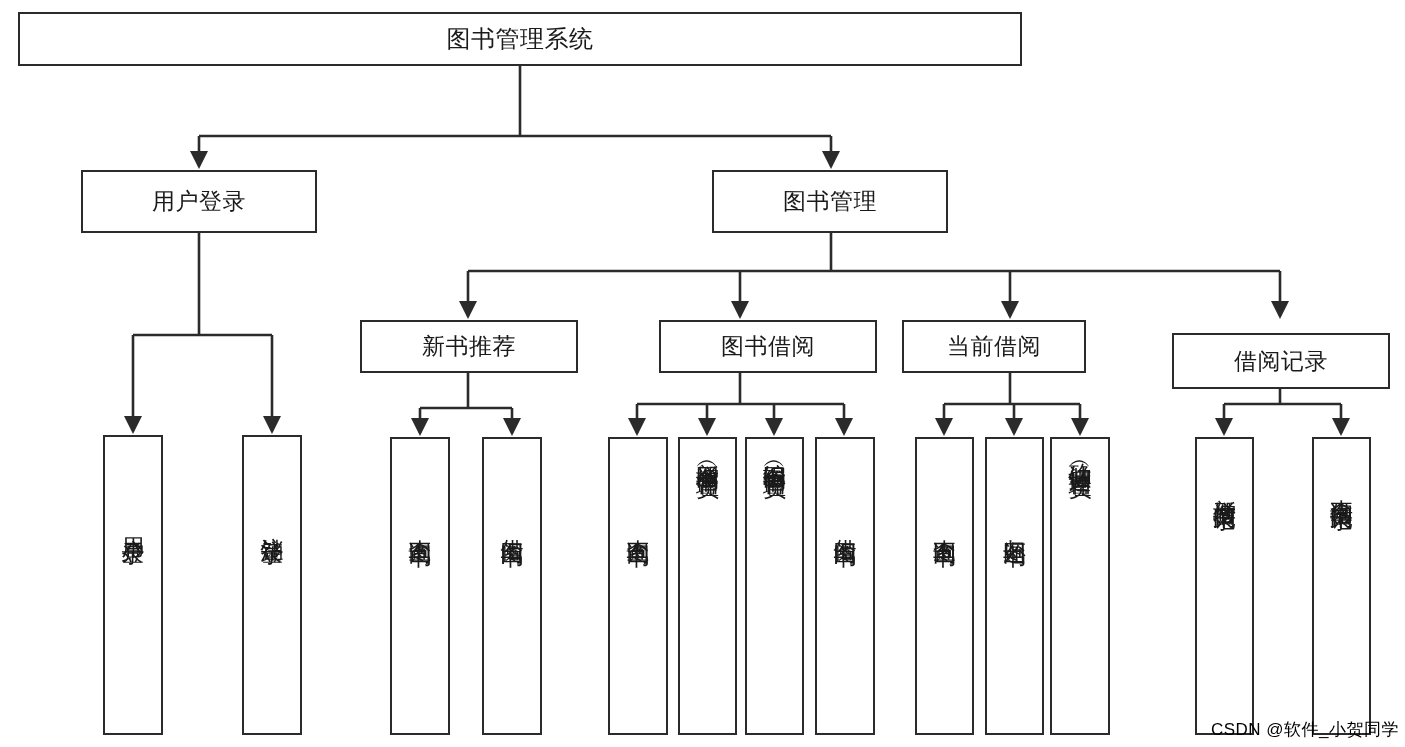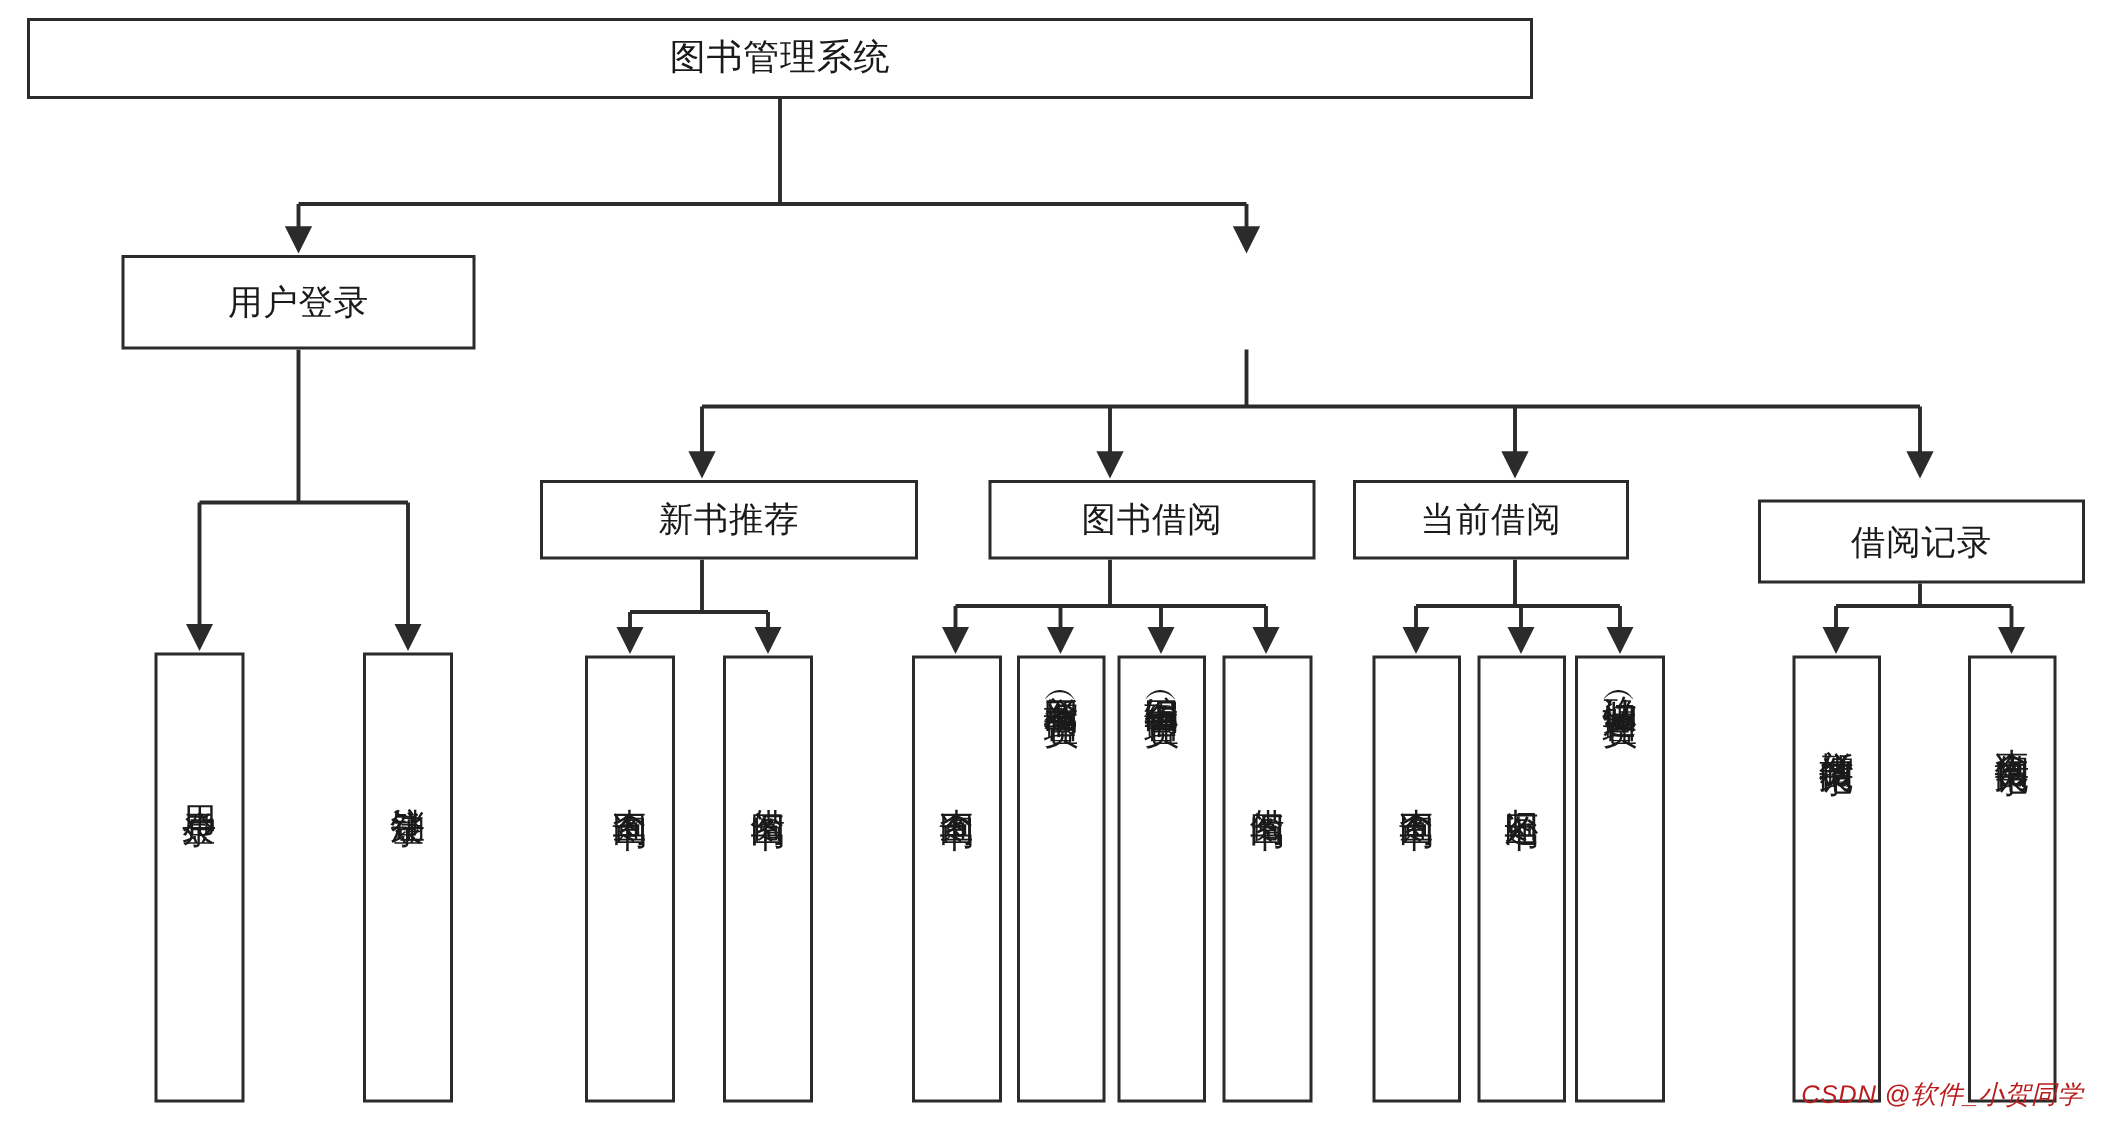--- a/index.html
+++ b/index.html
@@ -68,28 +68,27 @@
     margin-top: 82px;
   }
   .node.vert.top .label {
     margin-top: 6px;
   }
   .node.vert.midlow .label {
     margin-top: 42px;
   }
   .watermark {
     position: absolute;
-    right: 16px;
+    right: 6px;
     bottom: 6px;
     font-size: 17px;
-    color: #b91c1c;
+    color: #000000;
     letter-spacing: 0.5px;
     z-index: 5;
     white-space: nowrap;
-    font-style: italic;
   }
 </style>
 </head>
 <body>
 
 <div id="canvas">
 
   <svg id="edges" viewBox="0 0 1405 747" width="1405" height="747" xmlns="http://www.w3.org/2000/svg">
     <defs>
       <marker id="arrow" viewBox="0 0 12 12" refX="10" refY="6" markerWidth="7" markerHeight="7" orient="auto-start-reverse">
@@ -140,22 +139,25 @@
     </g>
   </svg>
 
   <div class="node horiz root" style="left:18px; top:12px; width:1004px; height:54px;">
     <span class="label">图书管理系统</span>
   </div>
 
   <div class="node horiz" style="left:81px; top:170px; width:236px; height:63px;">
     <span class="label">用户登录</span>
   </div>
-
-  <div class="node horiz" style="left:360px; top:320px; width:252px; height:53px;">
+  <div class="node horiz" style="left:712px; top:170px; width:236px; height:63px;">
+    <span class="label">图书管理</span>
+  </div>
+
+  <div class="node horiz" style="left:360px; top:320px; width:218px; height:53px;">
     <span class="label">新书推荐</span>
   </div>
   <div class="node horiz" style="left:632px; top:320px; width:218px; height:53px;margin-left:27px;">
     <span class="label">图书借阅</span>
   </div>
   <div class="node horiz" style="left:902px; top:320px; width:184px; height:53px;">
     <span class="label">当前借阅</span>
   </div>
   <div class="node horiz" style="left:1172px; top:333px; width:218px; height:56px;justify-content:center;">
     <span class="label">借阅记录</span>

